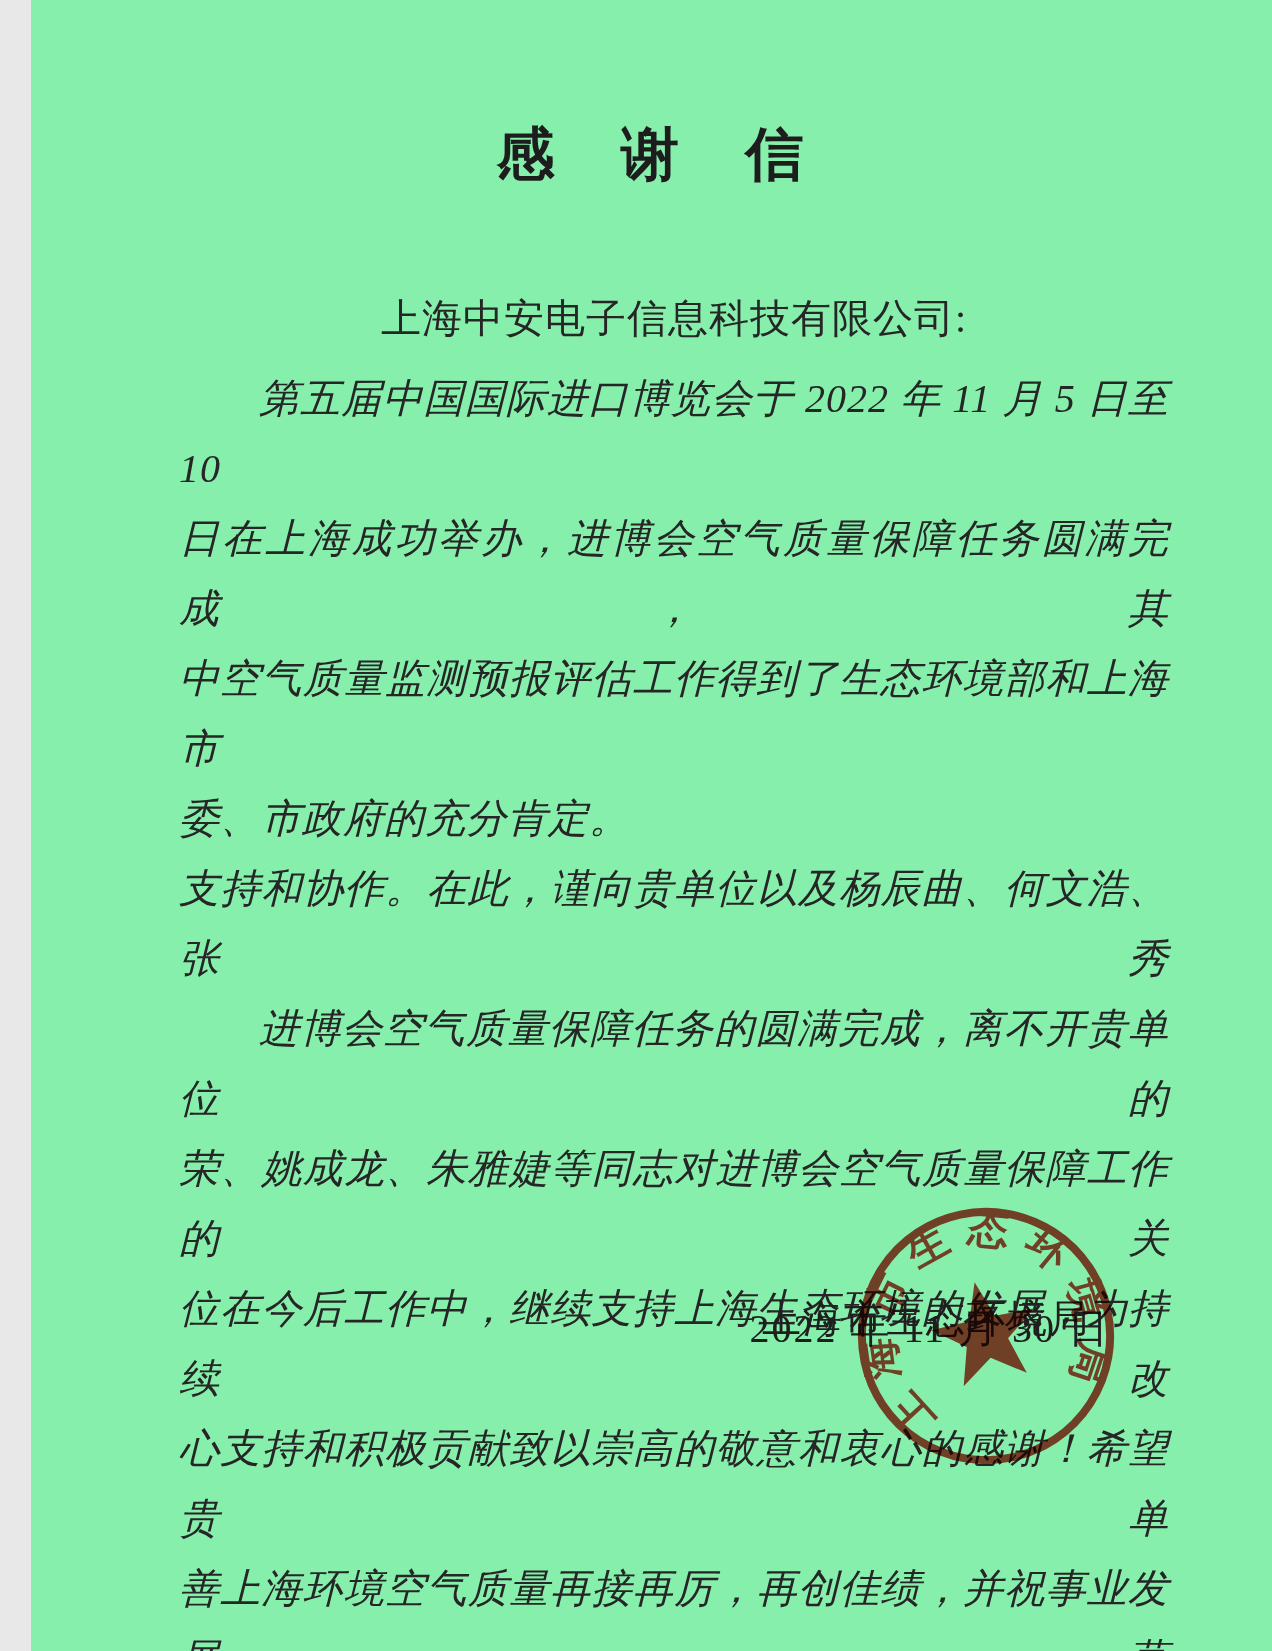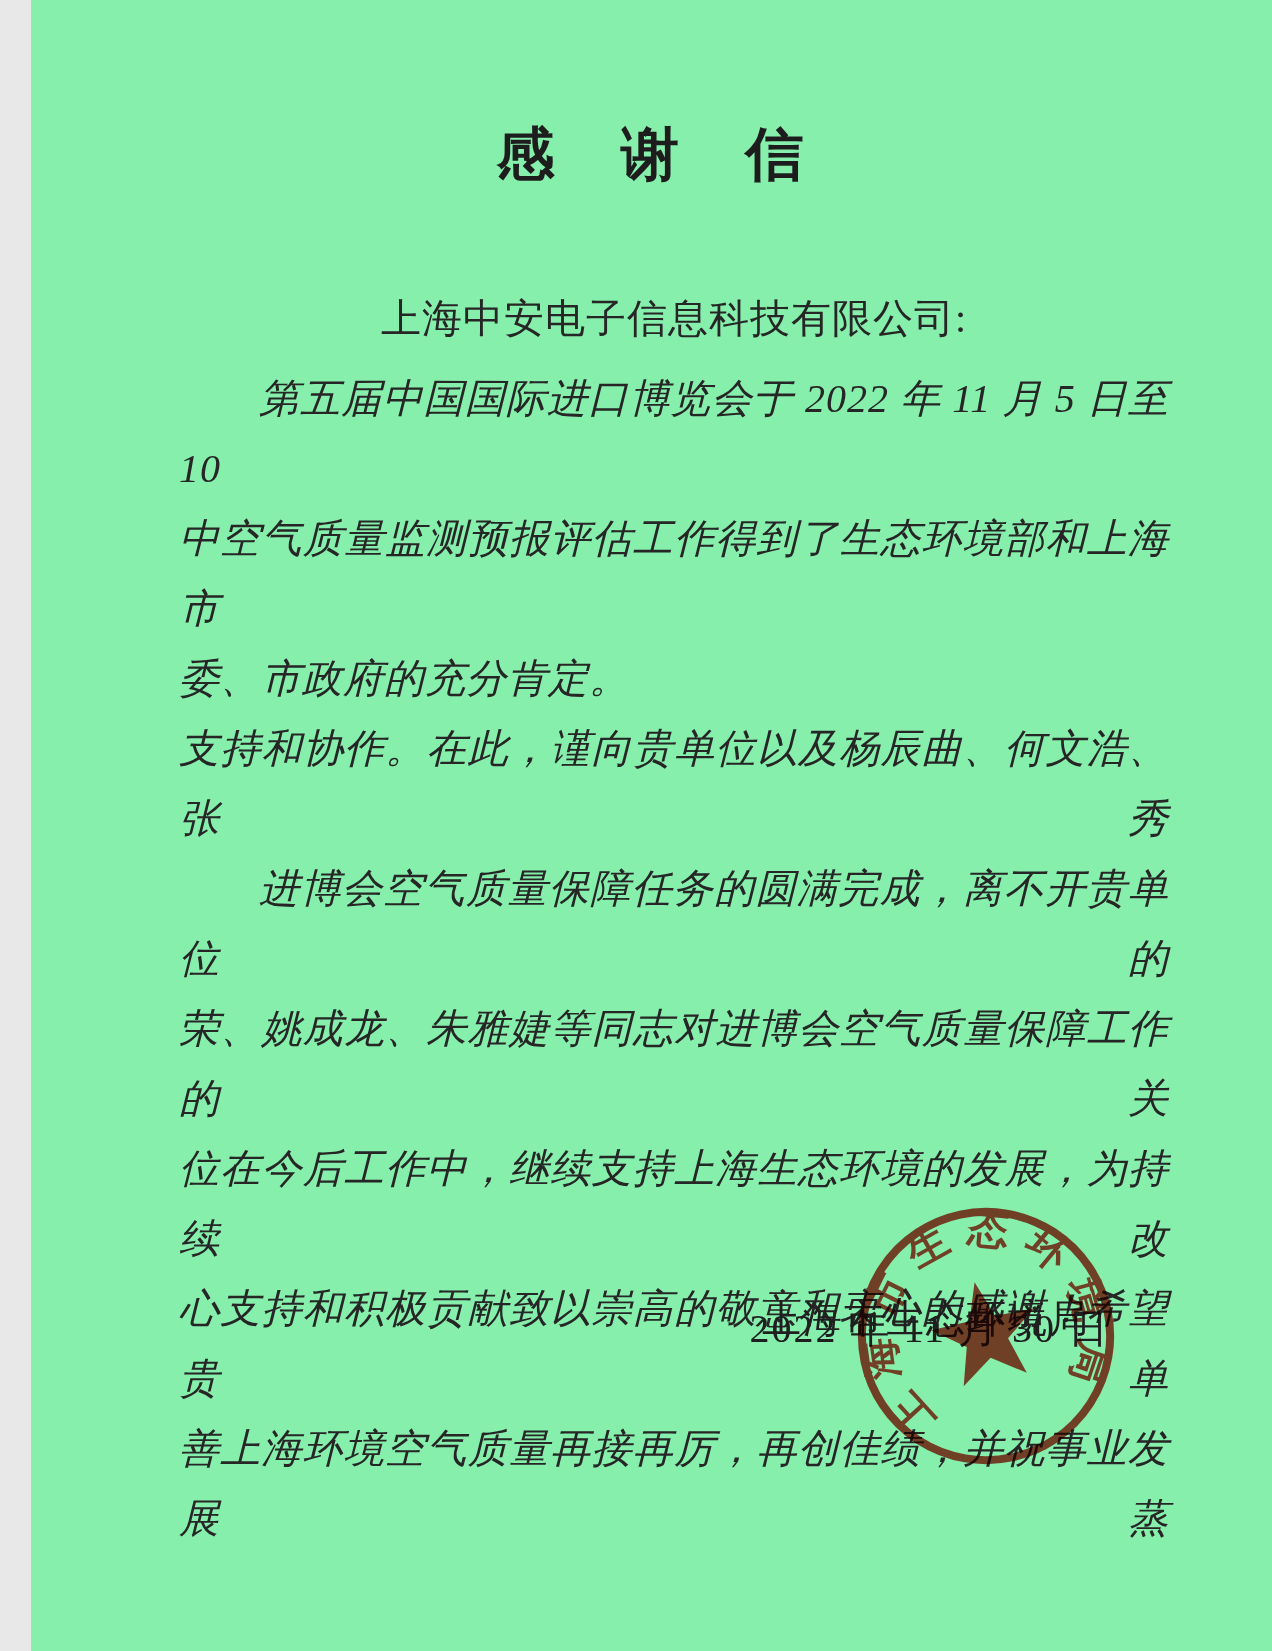--- a/index.html
+++ b/index.html
@@ -96,20 +96,21 @@
 
 <div class="page">
 
   <div class="letter-title">感 谢 信</div>
 
   <div class="body-text">
     <div class="salutation">上海中安电子信息科技有限公司:</div>
 
     <div>
       <div class="line fill indent">第五届中国国际进口博览会于 2022 年 11 月 5 日至 10</div>
+      <div class="line fill">日在上海成功举办，进博会空气质量保障任务圆满完成，其</div>
       <div class="line fill">中空气质量监测预报评估工作得到了生态环境部和上海市</div>
       <div class="line">委、市政府的充分肯定。</div>
     </div>
 
     <div>
       <div class="line fill">支持和协作。在此，谨向贵单位以及杨辰曲、何文浩、张秀</div>
       <div class="line fill indent">进博会空气质量保障任务的圆满完成，离不开贵单位的</div>
       <div class="line fill">荣、姚成龙、朱雅婕等同志对进博会空气质量保障工作的关</div>
       <div class="line fill">位在今后工作中，继续支持上海生态环境的发展，为持续改</div>
       <div class="line fill">心支持和积极贡献致以崇高的敬意和衷心的感谢！希望贵单</div>

